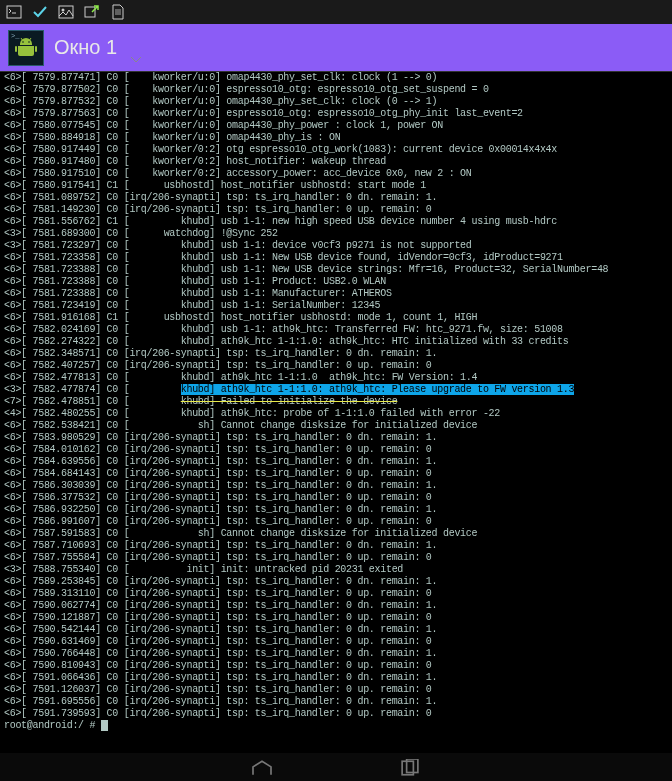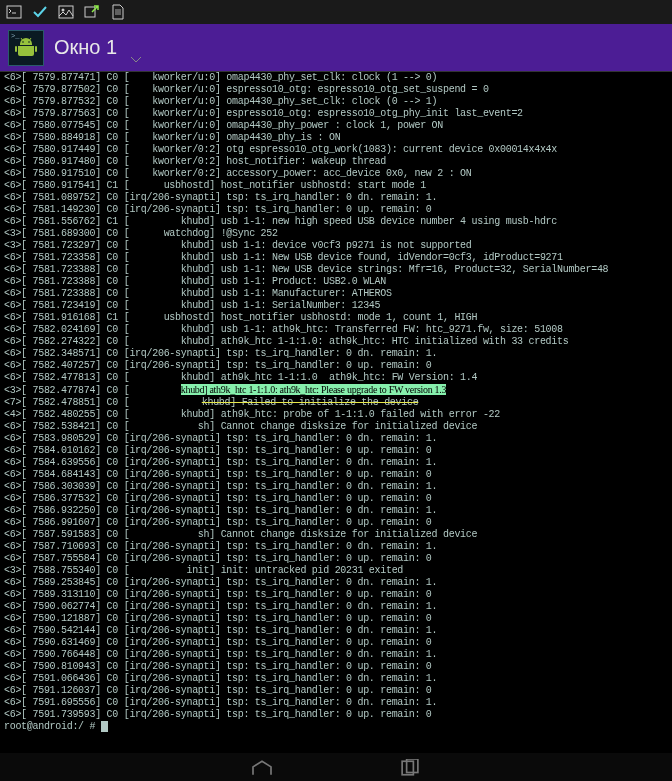--- a/index.html
+++ b/index.html
@@ -28,21 +28,21 @@
     .top-bar .icon {
       width: 16px;
       height: 16px;
       display: flex;
       align-items: center;
       justify-content: center;
       color: #ccc;
     }
     .title-bar {
       height: 48px;
-      background: #4c1d95;
+      background: #8b5cf6;
       display: flex;
       align-items: center;
       padding: 0 8px;
       gap: 10px;
       border-bottom: 1px solid #333;
     }
     .app-icon {
       width: 36px;
       height: 36px;
       background: #0a1a22;
@@ -81,28 +81,26 @@
       padding: 0 4px;
       line-height: 12px;
       white-space: pre;
       font-size: 10px;
       letter-spacing: -0.3px;
     }
     .log-line {
       color: #b2c9c4;
     }
     .highlighted {
-      background: #86efac;
+      background: #0ea5e9;
       color: #000;
-      font-family: Liberation Serif, serif;
     }
     .strike {
       text-decoration: line-through;
       text-decoration-color: #e8e84a;
-      margin-left: 21px;
     }
     .nav-bar {
       position: absolute;
       bottom: 0;
       left: 0;
       right: 0;
       height: 28px;
       background: #0a0a0a;
       display: flex;
       justify-content: center;

